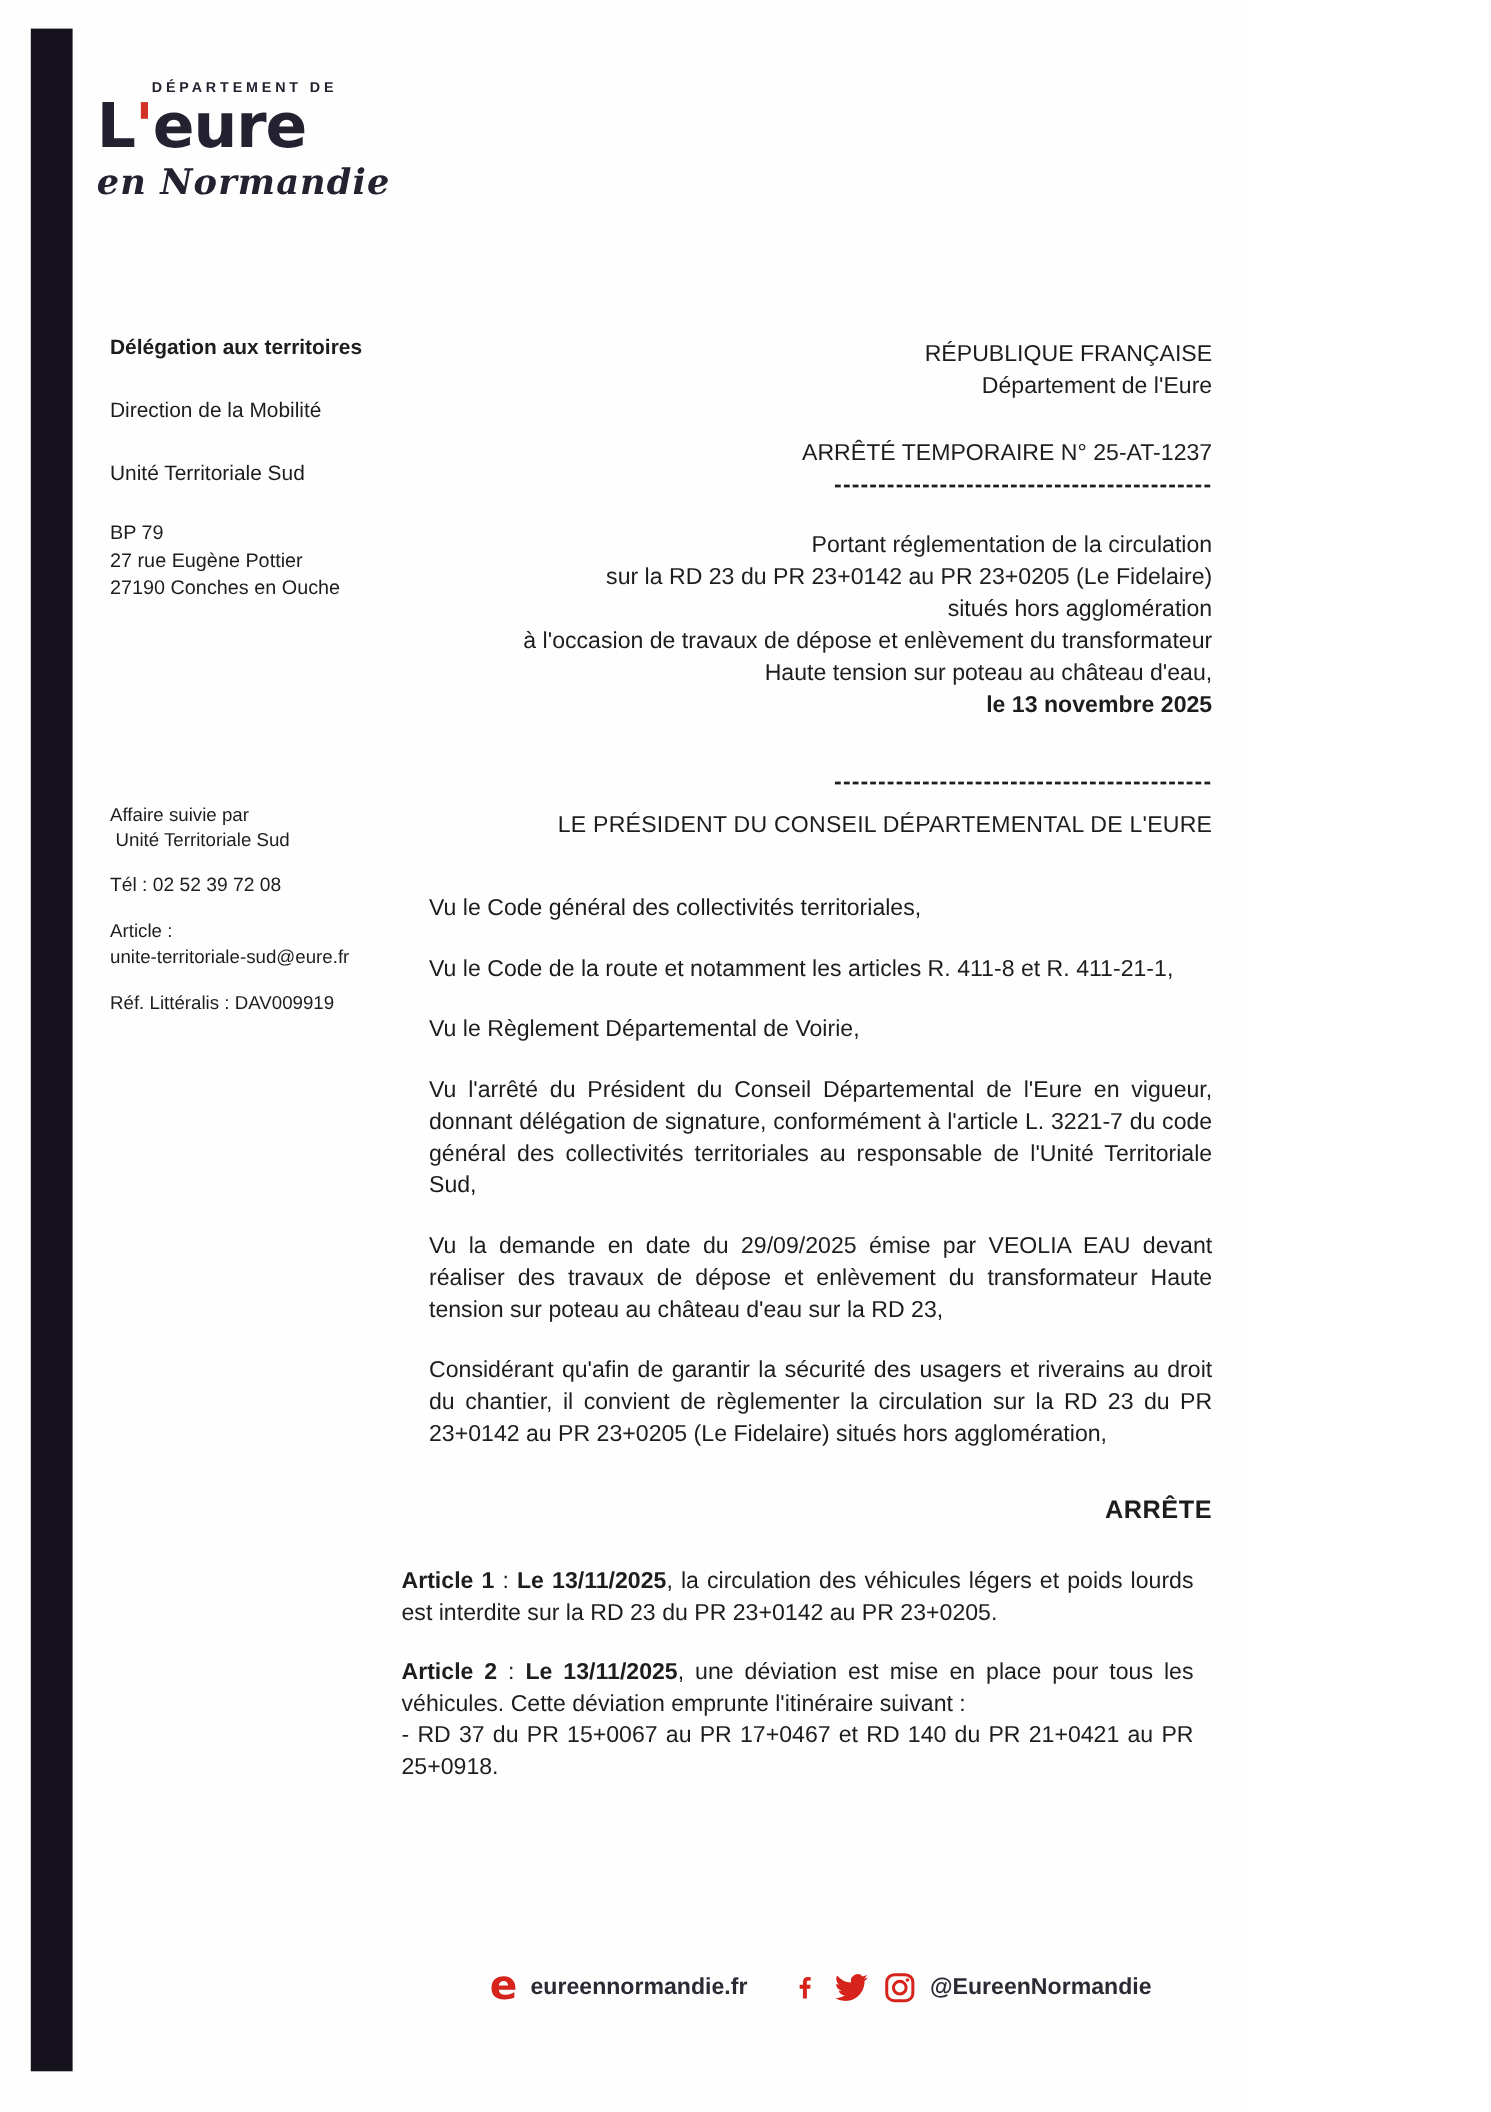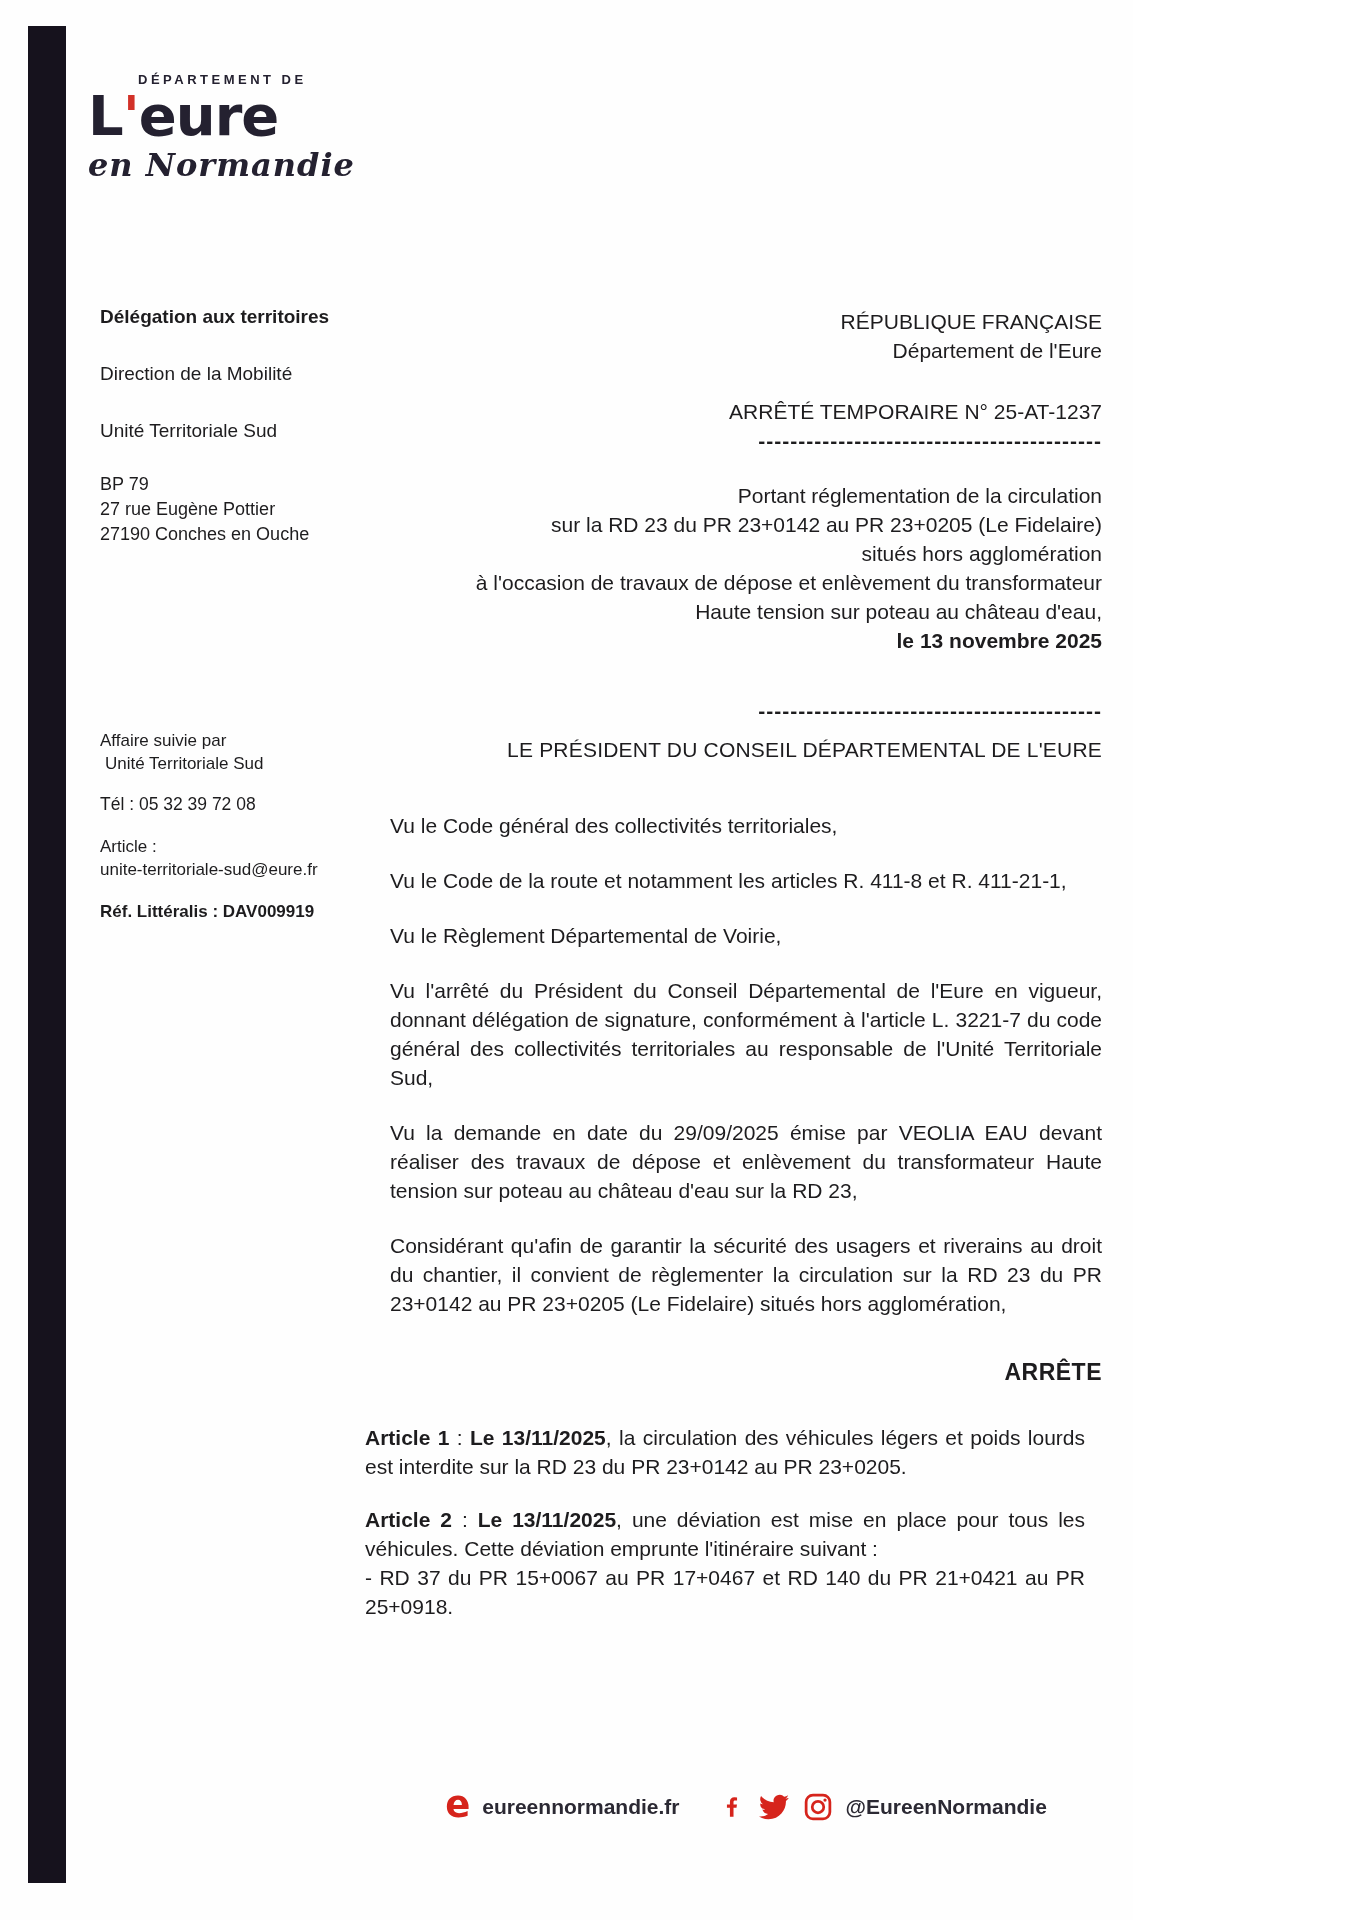--- a/index.html
+++ b/index.html
@@ -24,21 +24,21 @@
   .sidebar { position:absolute; left:100px; top:305px; width:260px; font-size:19px; line-height:24px; }
   .sidebar .blk { position:absolute; left:0; }
   .sb-service   { top:0; font-weight:700; }
   .sb-direction { top:57px; }
   .sb-unit      { top:114px; }
   .sb-address   { top:167px; font-size:18px; line-height:25px; }
   .sb-followup  { top:424px; font-size:17px; line-height:23px; }
   .sb-followup .indent { padding-left:5px; }
   .sb-phone     { top:487px; font-size:17.5px; }
   .sb-email     { top:530px; font-size:17px; line-height:23px; }
-  .sb-ref       { top:595px; font-size:17px;font-weight:bold; }
+  .sb-ref       { top:595px; font-size:17px; }
 
   
   .main { position:absolute; left:390px; top:307px; width:712px; font-size:21px; line-height:29px; }
   .c { text-align:right; }
   .department { margin-bottom:32px; }
   .divider { font-weight:700; letter-spacing:1px; margin-bottom:26px; white-space:nowrap; overflow:hidden; }
   .divider2 { margin-bottom:10px; }
   .subject span { display:block; }
   .subject { margin-bottom:41px; }
   .subject-date { font-weight:700; }
@@ -78,21 +78,21 @@
     <div class="blk sb-unit">Unité Territoriale Sud</div>
     <div class="blk sb-address">
       <div>BP 79</div>
       <div>27 rue Eugène Pottier</div>
       <div>27190 Conches en Ouche</div>
     </div>
     <div class="blk sb-followup">
       <div>Affaire suivie par</div>
       <div class="indent">Unité Territoriale Sud</div>
     </div>
-    <div class="blk sb-phone">Tél : 05 32 39 72 08</div>
+    <div class="blk sb-phone">Tél : 02 52 39 72 08</div>
     <div class="blk sb-email">
       <div>Article :</div>
       <div>unite-territoriale-sud@eure.fr</div>
     </div>
     <div class="blk sb-ref">Réf. Littéralis : DAV009919</div>
   </aside>
 
   <main class="main">
     <div class="c republic">RÉPUBLIQUE FRANÇAISE</div>
     <div class="c department">Département de l'Eure</div>

